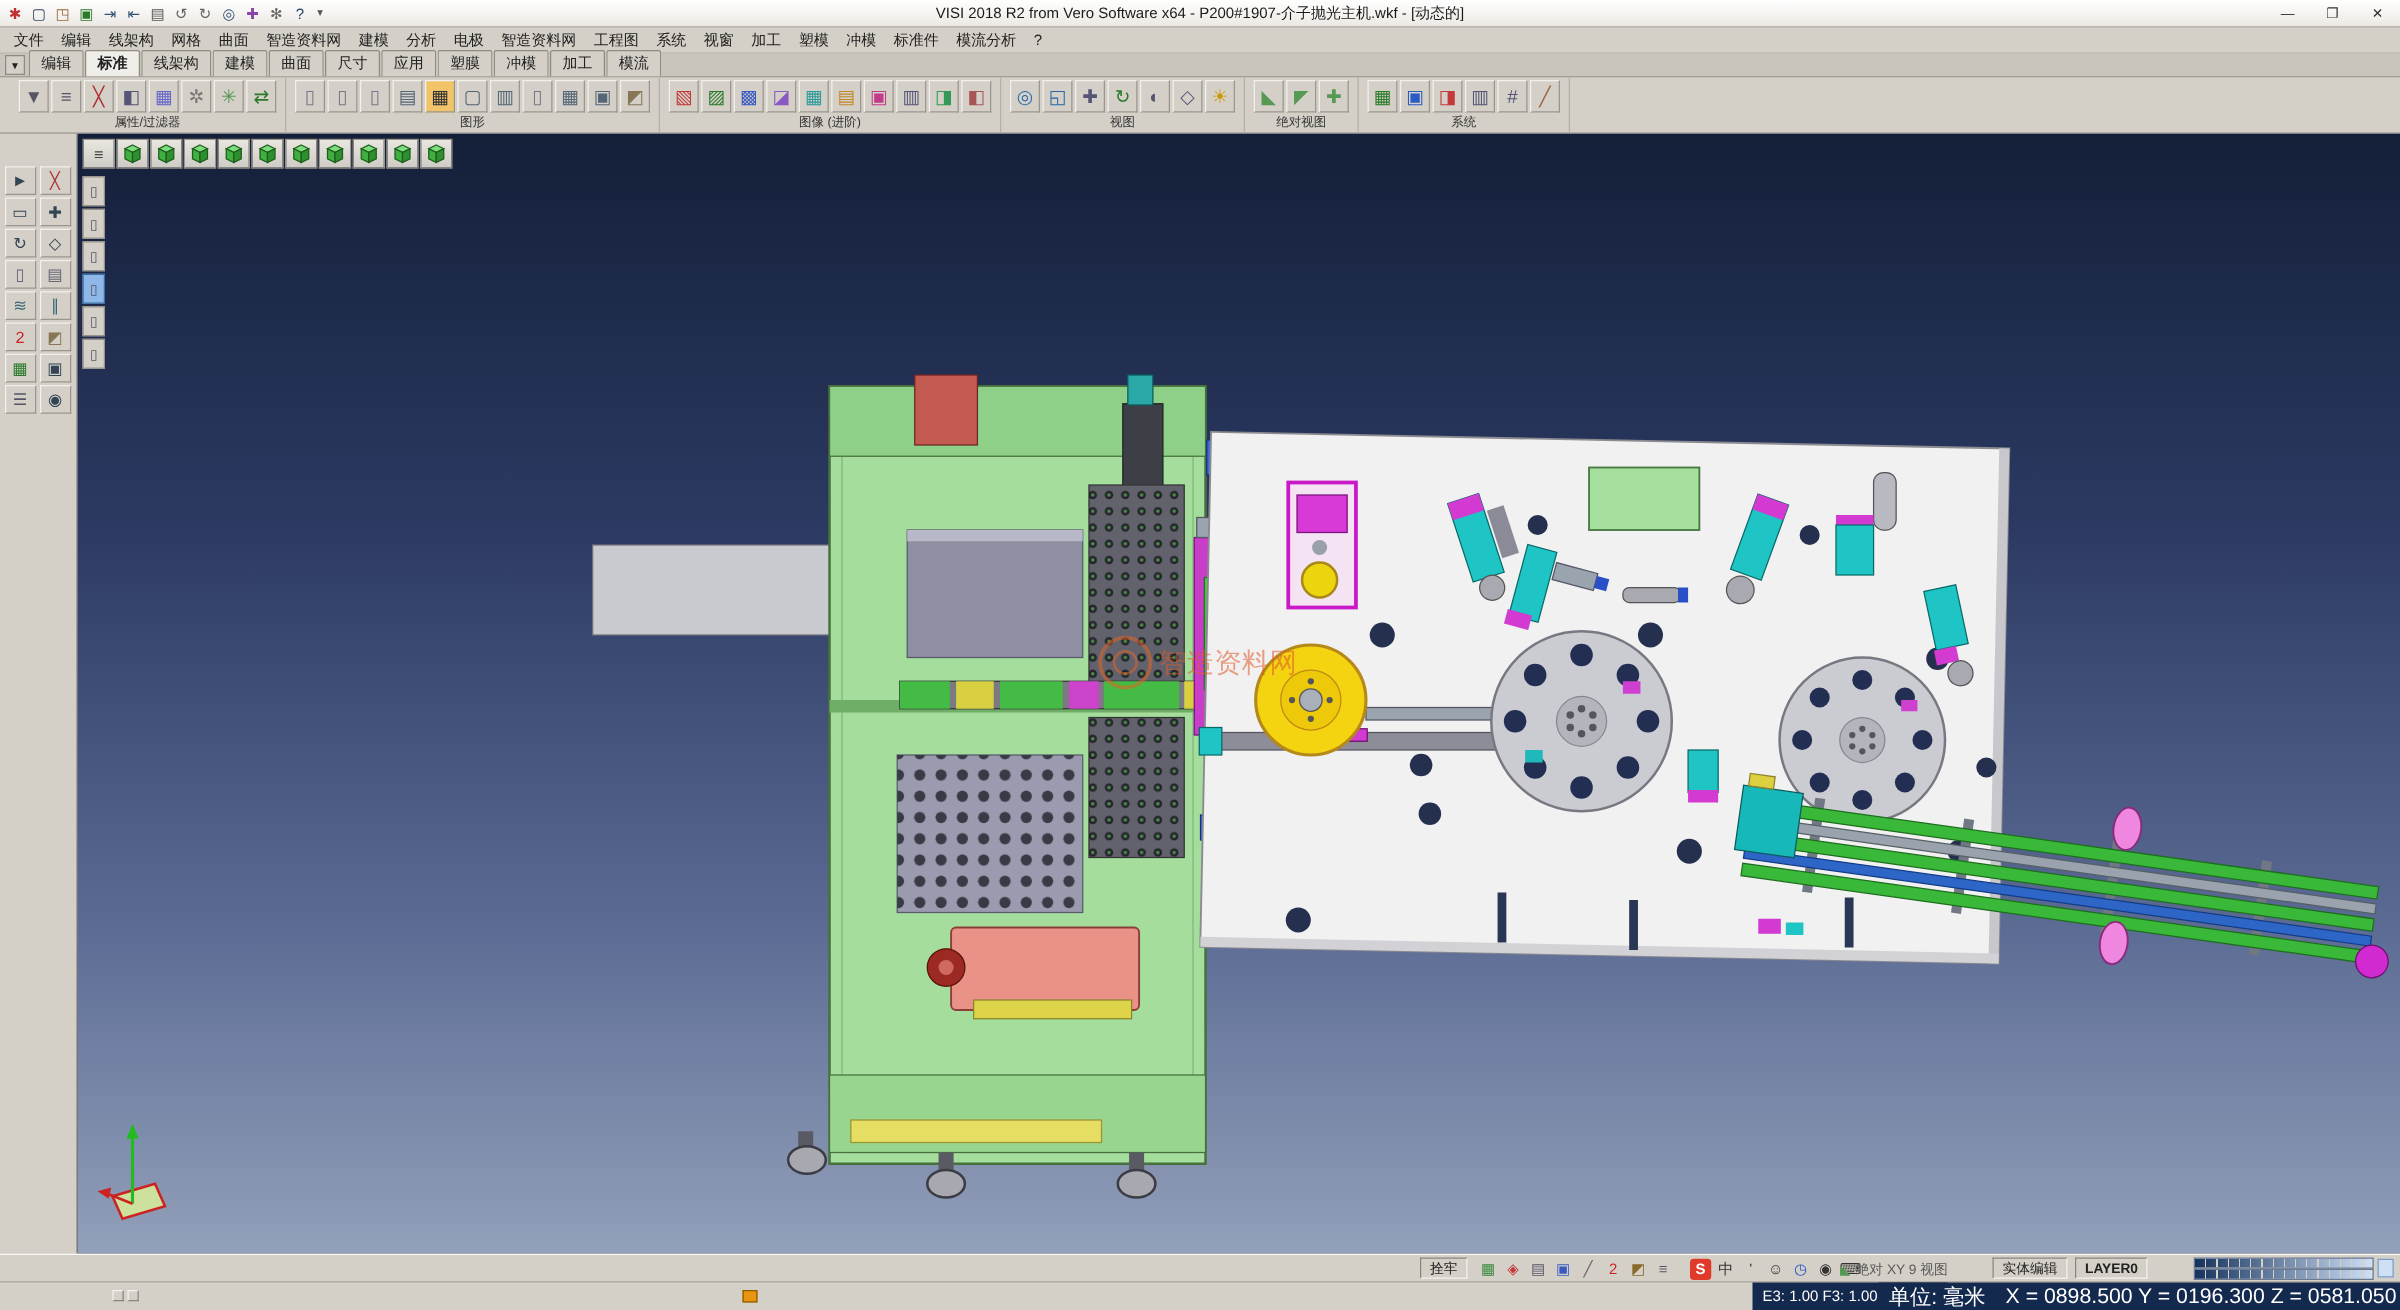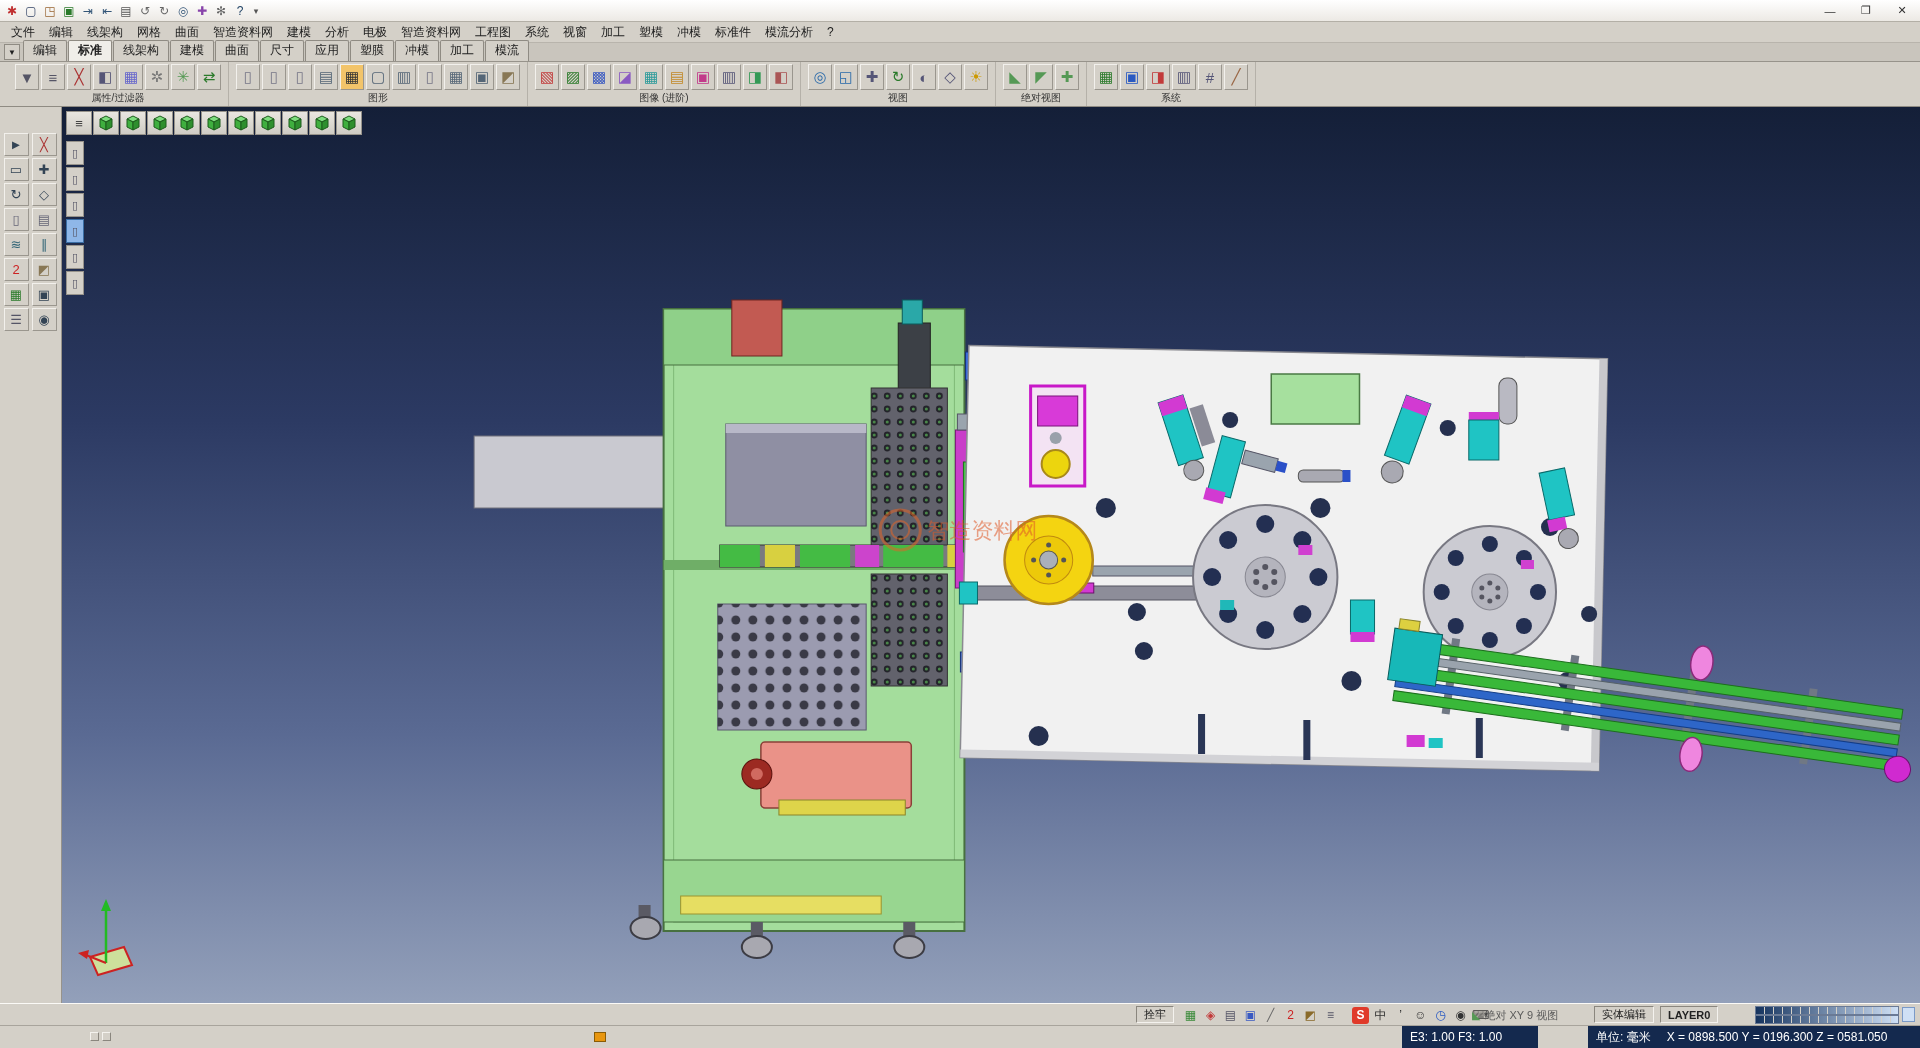--- a/index.html
+++ b/index.html
@@ -79,20 +79,21 @@
       <span class="qaicon" style="color: rgb(51, 85, 119);">⇤</span>
       <span class="qaicon" style="color: rgb(85, 85, 85);">▤</span>
       <span class="qaicon" style="color: rgb(102, 102, 102);">↺</span>
       <span class="qaicon" style="color: rgb(102, 102, 102);">↻</span>
       <span class="qaicon" style="color: rgb(51, 85, 119);">◎</span>
       <span class="qaicon" style="color: rgb(136, 68, 170);">✚</span>
       <span class="qaicon" style="color: rgb(102, 102, 102);">✻</span>
       <span class="qaicon" style="color: rgb(34, 68, 102);">?</span>
     </div>
   <span class="qadrop">▾</span>
+  <div class="wtitle">VISI 2018 R2 from Vero Software x64 - P200#1907-介子抛光主机.wkf - [动态的]</div>
   <div class="wincontrols">
     <span class="winbtn">—</span>
     <span class="winbtn">❐</span>
     <span class="winbtn close">✕</span>
   </div>
 </div>
 
 <div class="menubar">
 
 <span class="menu-item">文件</span>
@@ -603,20 +604,20 @@
     <div class="mrow"></div>
     <div class="mrow"></div>
   </div>
   <span class="endbox" style="left:1902px"></span>
 </div>
 
 <div class="sbar2">
   <span class="sq" style="left:90px"></span>
   <span class="sq" style="left:102px"></span>
   <span class="alert" style="left:594px"></span>
-  <div class="darkcell" style="left:1402px;width:136px">
+  <div class="darkcell" style="left:1402px;width:156px">
     <span>E3: 1.00 F3: 1.00</span>
   </div>
-  <div class="darkcell" style="left:1588px;right:0;gap:16px;font-size:12px">
+  <div class="darkcell" style="left:1503px;right:0;gap:16px;font-size:17px">
     <span>单位: 毫米</span>
     <span>X = 0898.500 Y = 0196.300 Z = 0581.050</span>
   </div>
 </div>
 
 </body></html>

